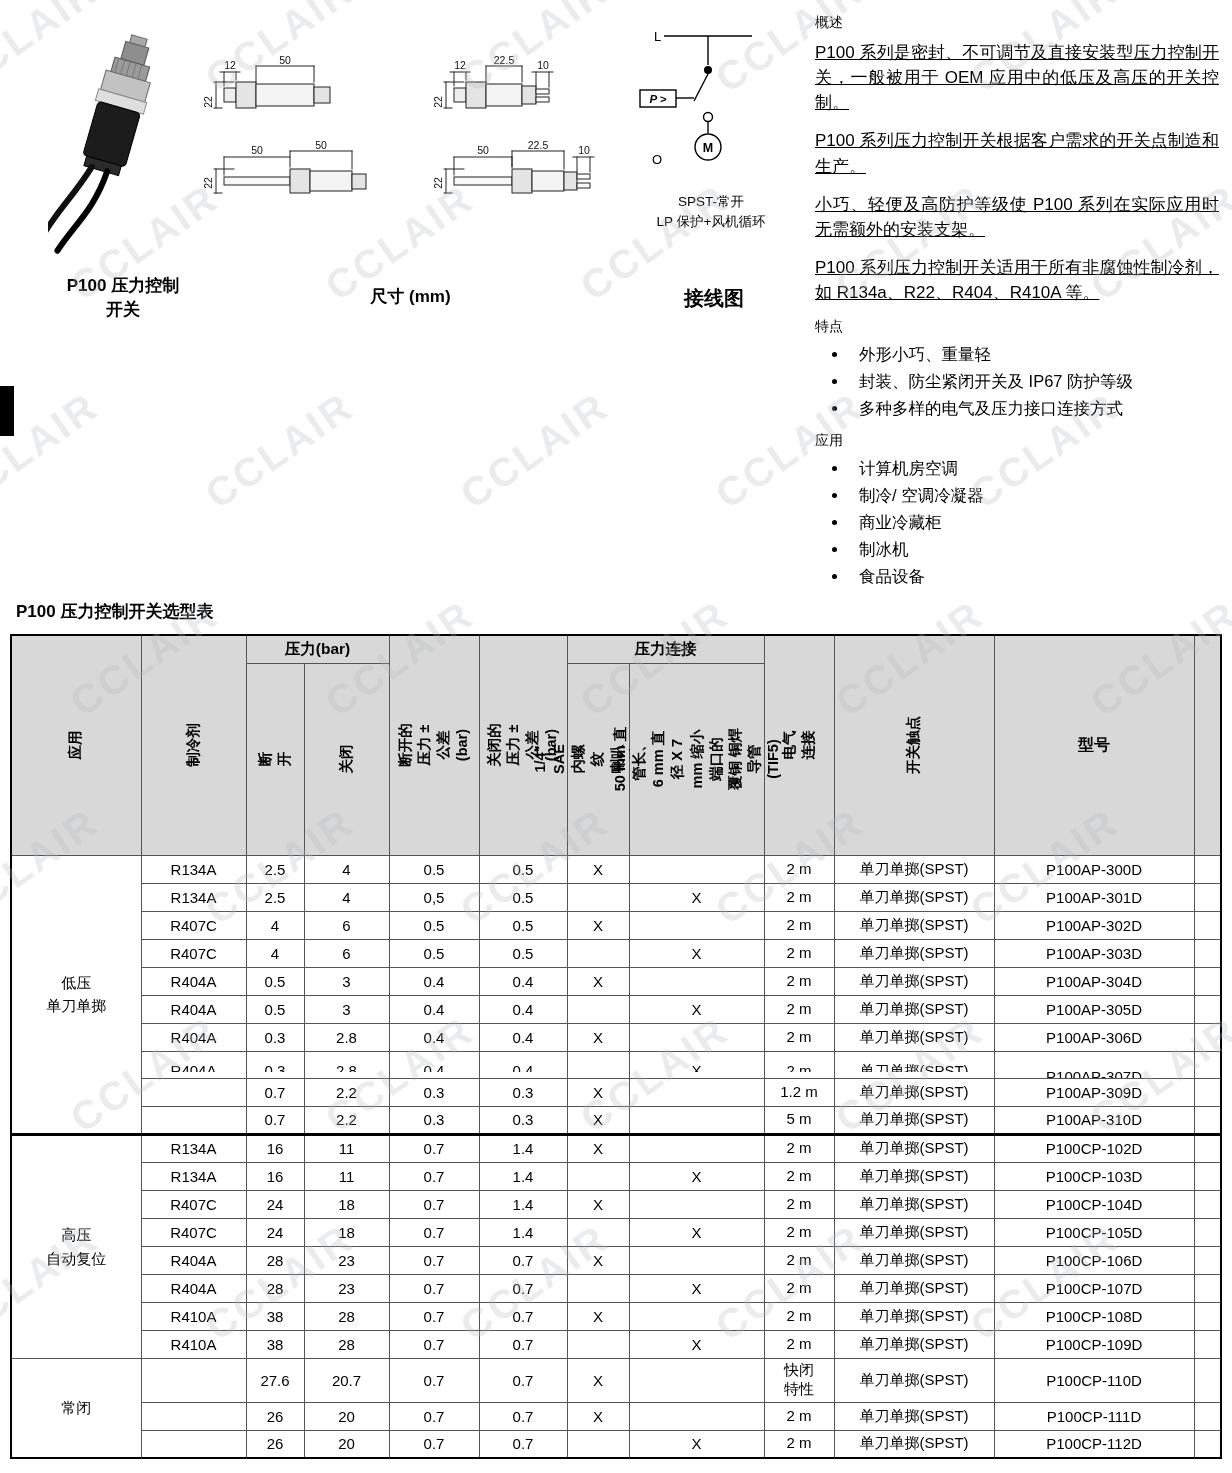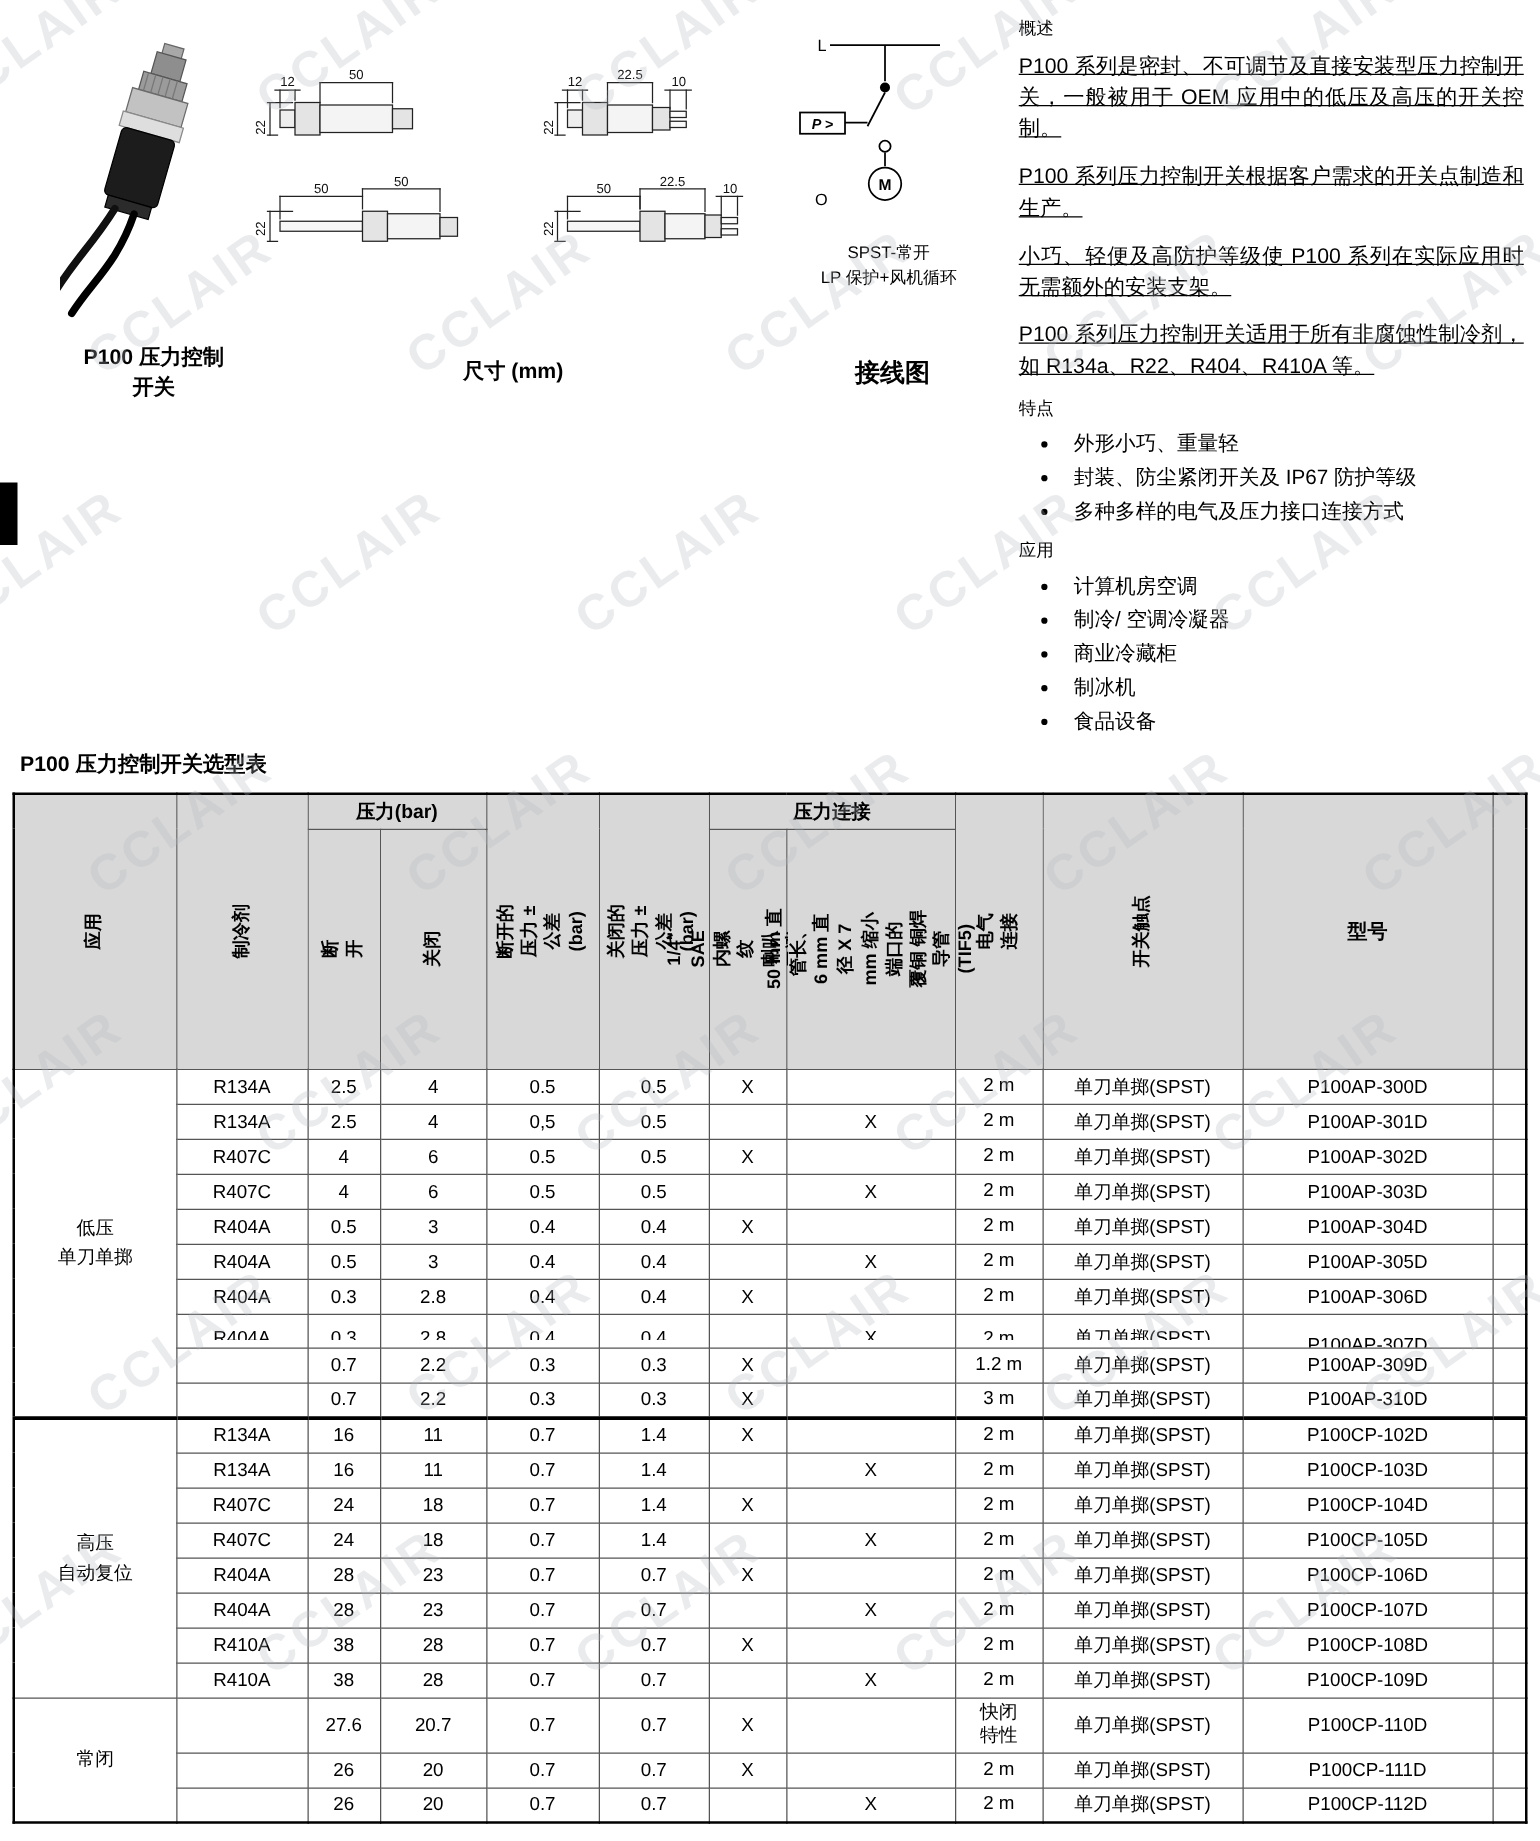--- a/index.html
+++ b/index.html
@@ -467,21 +467,21 @@
           <td></td>
         </tr>
         <tr>
           <td><span class="cw"></span></td>
           <td><span class="cw">0.7</span></td>
           <td><span class="cw">2.2</span></td>
           <td><span class="cw">0.3</span></td>
           <td><span class="cw">0.3</span></td>
           <td><span class="cw">X</span></td>
           <td><span class="cw"></span></td>
-          <td class="pre"><span class="cw">3 m</span></td>
+          <td class="pre"><span class="cw">5 m</span></td>
           <td><span class="cw">单刀单掷(SPST)</span></td>
           <td class="model"><span class="cw">P100AP-310D</span></td>
           <td></td>
         </tr>
         <tr class="gstart">
           <td rowspan="8" class="appcell">高压
 自动复位</td>
           <td><span class="cw">R134A</span></td>
           <td><span class="cw">16</span></td>
           <td><span class="cw">11</span></td>

